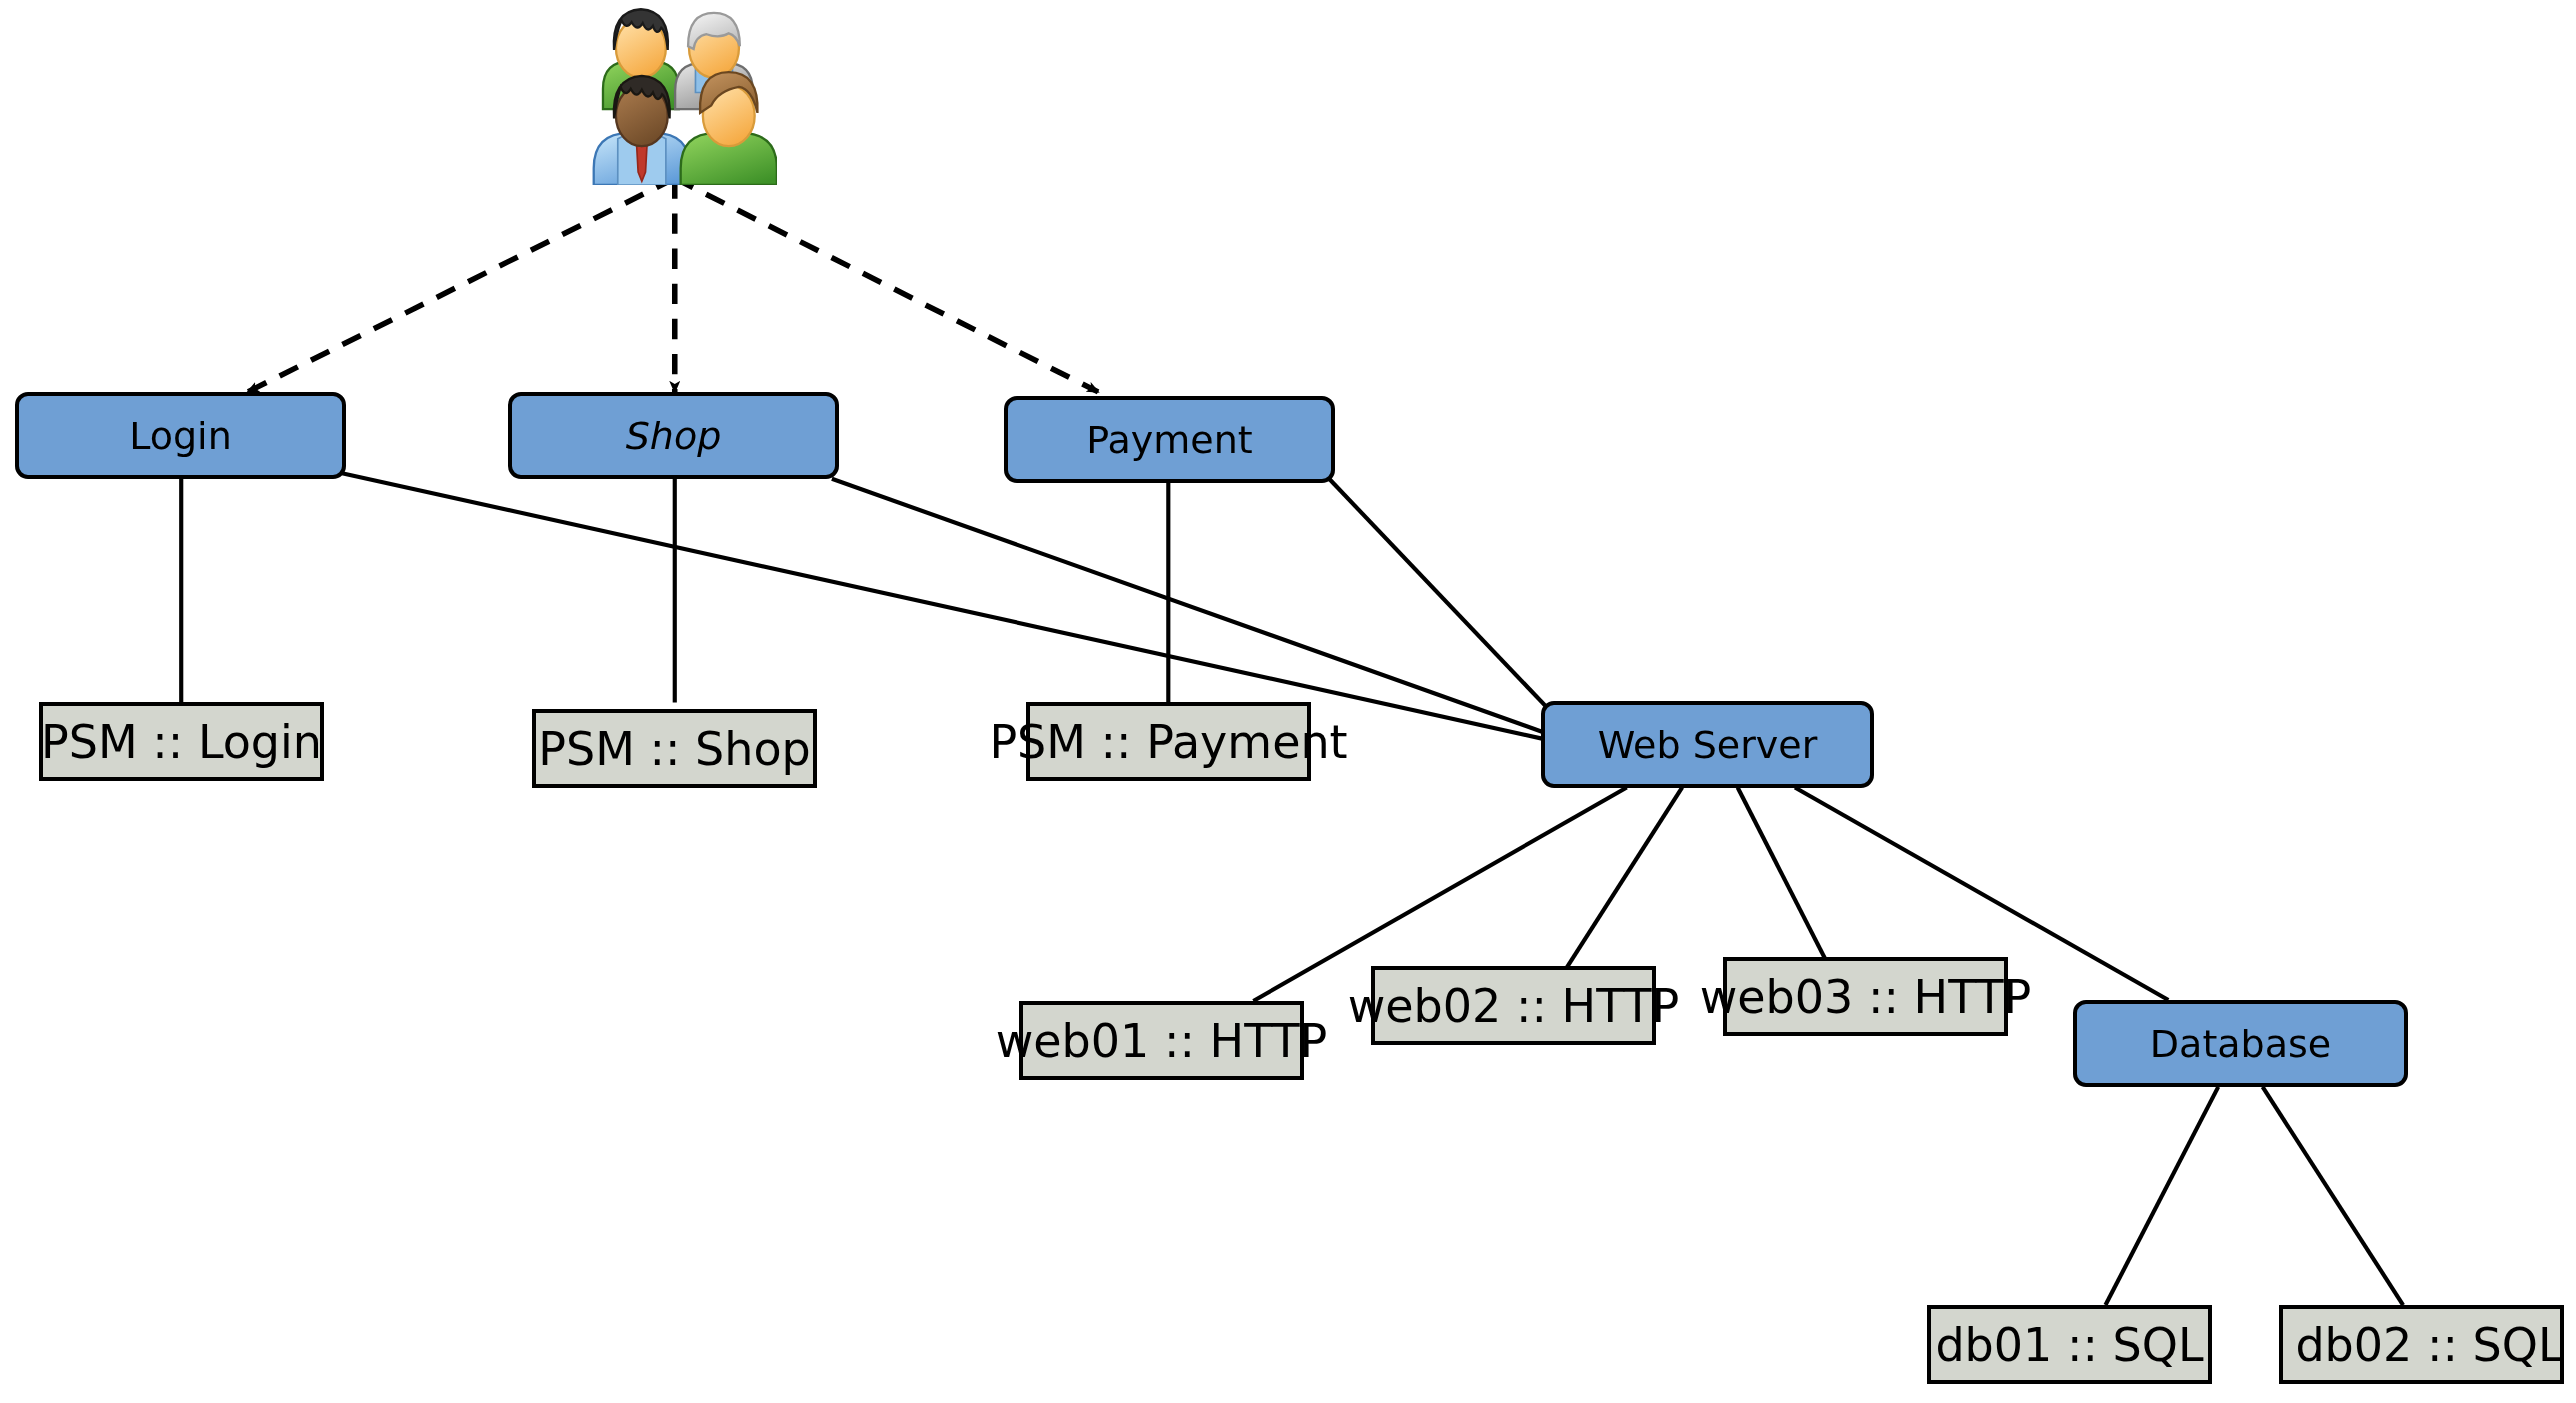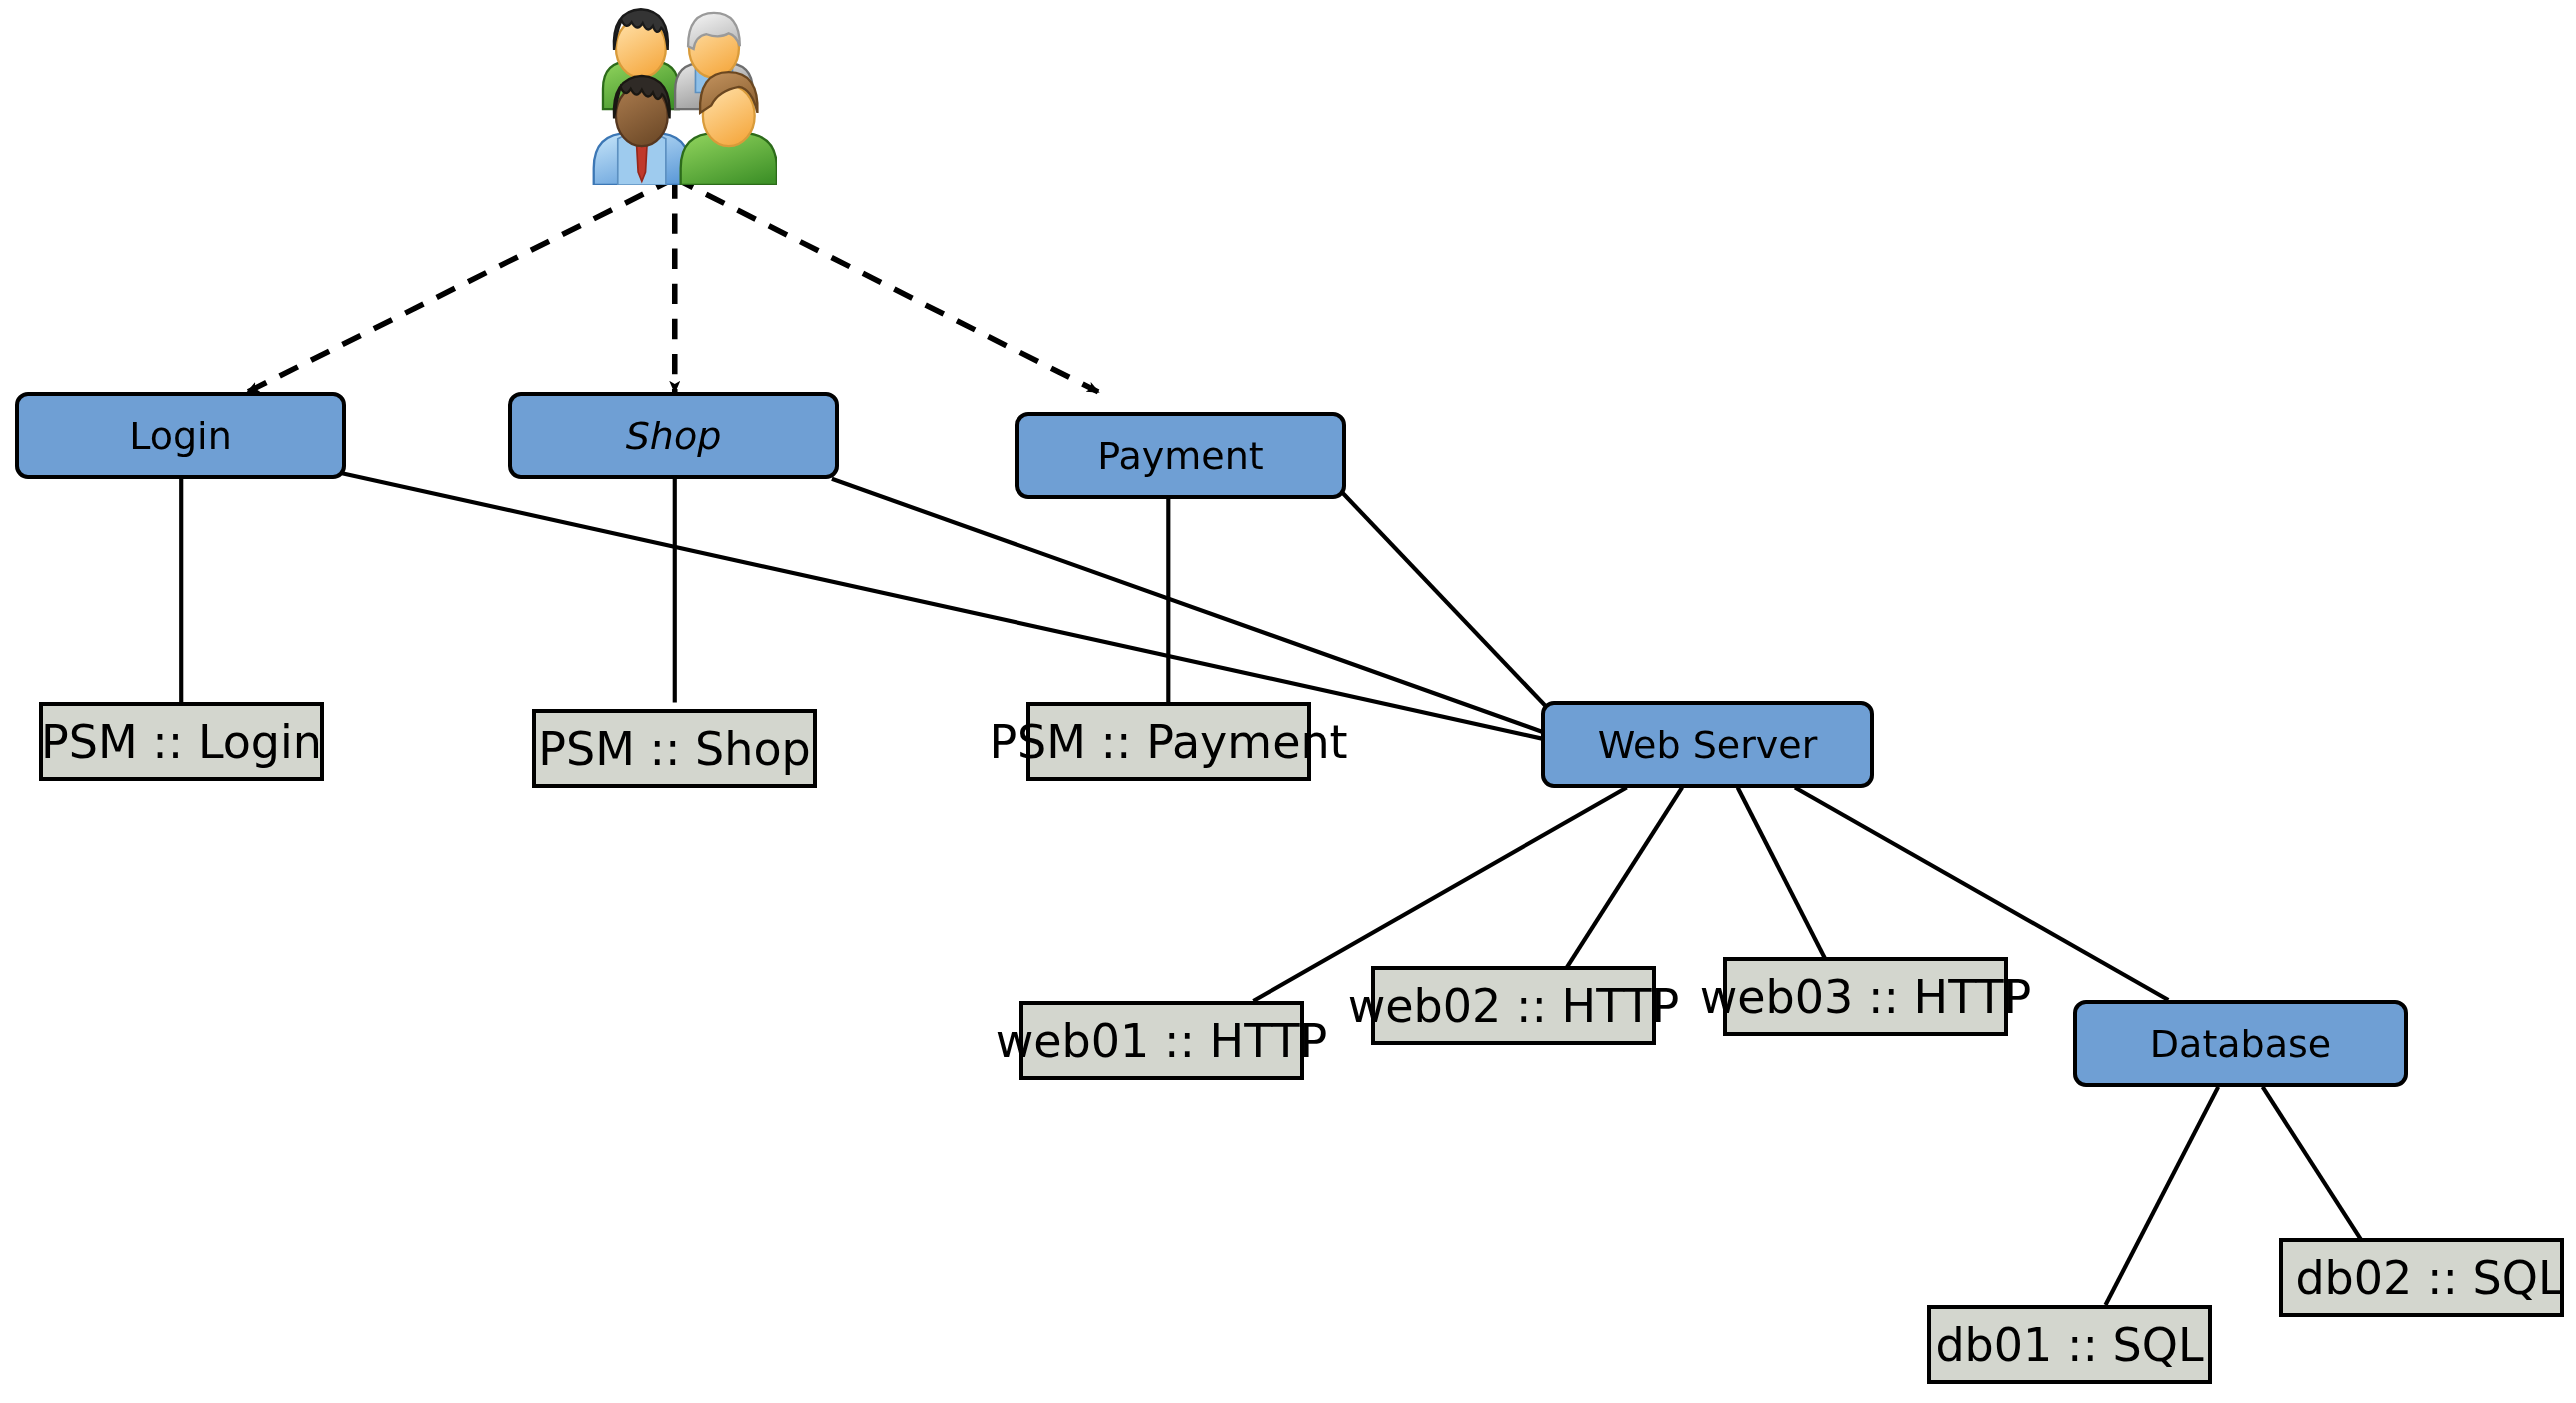--- a/index.html
+++ b/index.html
@@ -111,21 +111,21 @@
     </svg>
   </div>
 
   <div id="node-layer">
       <div class="node node-blue" style="left: 15px; top: 392px; width: 331px; height: 87px;">
         <span class="lbl">Login</span>
       </div>
       <div class="node node-blue" style="left: 508px; top: 392px; width: 331px; height: 87px; font-style: italic;">
         <span class="lbl">Shop</span>
       </div>
-      <div class="node node-blue" style="left: 1004px; top: 412px; width: 331px; height: 87px; margin-left: 11px;">
+      <div class="node node-blue" style="left: 1004px; top: 396px; width: 331px; height: 87px;">
         <span class="lbl">Payment</span>
       </div>
       <div class="node node-gray" style="left: 39px; top: 702px; width: 285px; height: 79px;">
         <span class="lbl">PSM :: Login</span>
       </div>
       <div class="node node-gray" style="left: 532px; top: 692px; width: 285px; height: 79px; margin-top: 17px;">
         <span class="lbl">PSM :: Shop</span>
       </div>
       <div class="node node-gray" style="left: 1026px; top: 702px; width: 285px; height: 79px;">
         <span class="lbl">PSM :: Payment</span>
@@ -141,18 +141,18 @@
       </div>
       <div class="node node-gray" style="left: 1723px; top: 957px; width: 285px; height: 79px;">
         <span class="lbl">web03 :: HTTP</span>
       </div>
       <div class="node node-blue" style="left: 2073px; top: 1000px; width: 335px; height: 87px;">
         <span class="lbl">Database</span>
       </div>
       <div class="node node-gray" style="left: 1927px; top: 1305px; width: 285px; height: 79px;">
         <span class="lbl">db01 :: SQL</span>
       </div>
-      <div class="node node-gray" style="left: 2279px; top: 1238px; width: 285px; height: 79px; padding-left: 16px;">
+      <div class="node node-gray" style="left: 2279px; top: 1305px; width: 285px; height: 79px; padding-left: 16px;">
         <span class="lbl">db02 :: SQL</span>
       </div>
     </div>
 </div>
 
 
 </body></html>

